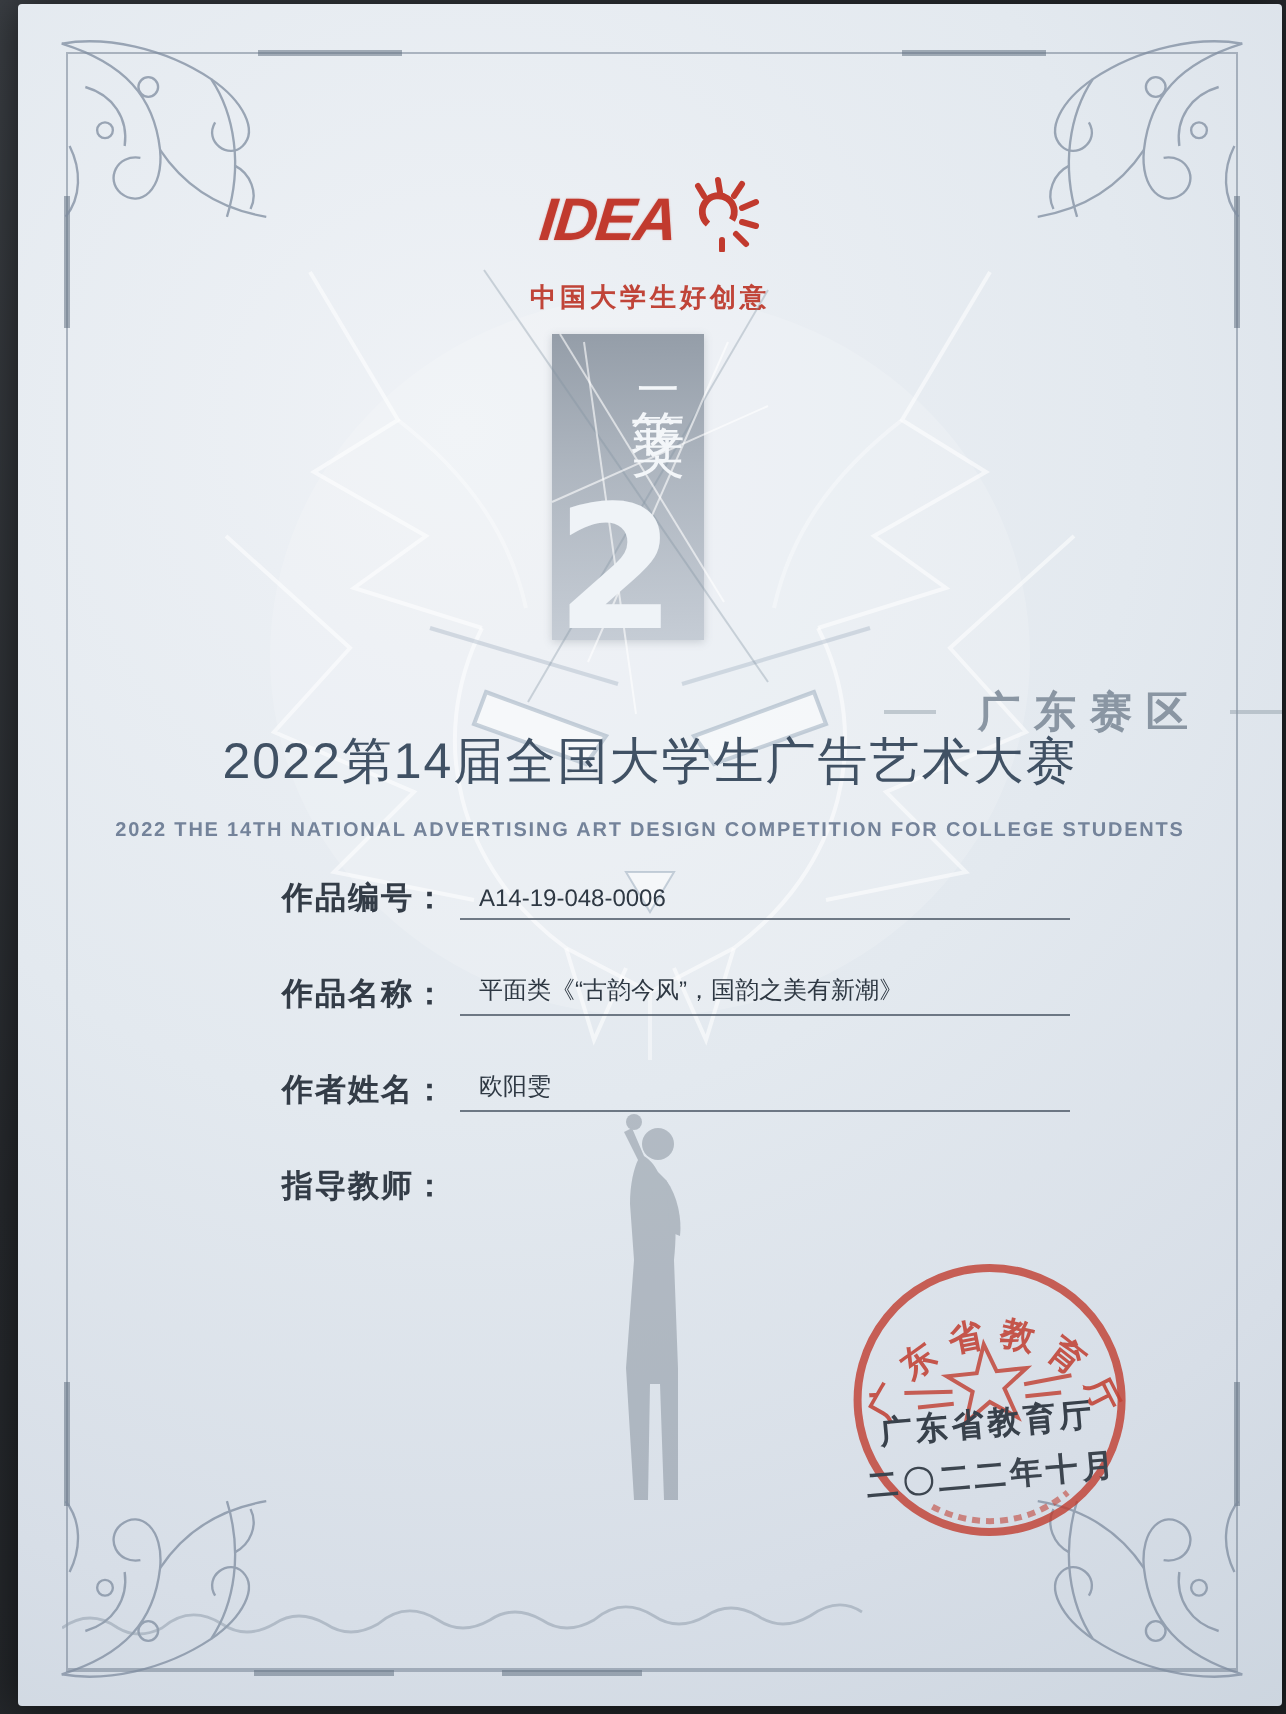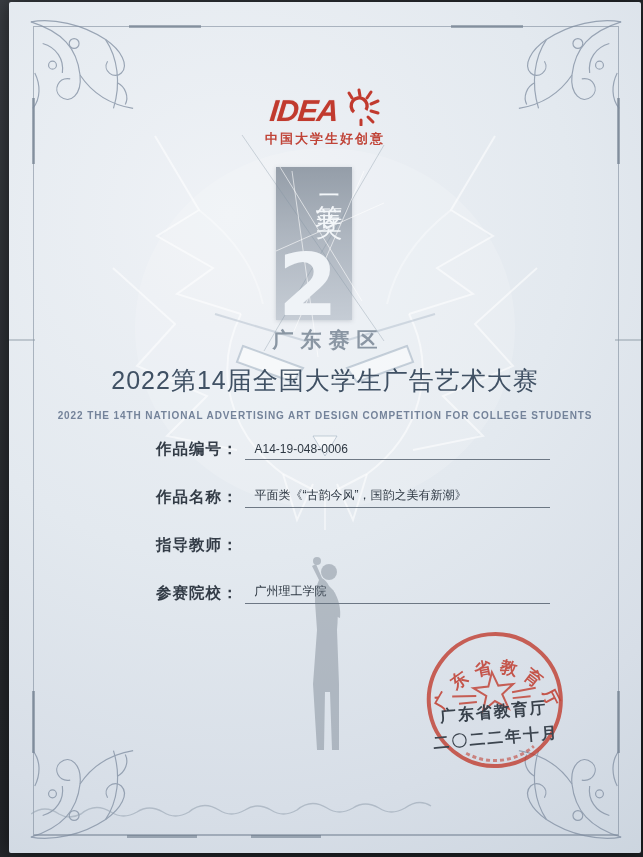--- a/index.html
+++ b/index.html
@@ -22,40 +22,40 @@
   .wave{position:absolute;left:22px;top:796px;width:450px;height:26px;opacity:.55;}
   
   .wolf{position:absolute;left:86px;top:116px;width:460px;height:430px;pointer-events:none;}
   .figure{position:absolute;left:286px;top:550px;width:76px;height:202px;opacity:.38;}
   
   .logo{position:absolute;left:0;top:92px;width:100%;text-align:center;}
   .logo-line{display:inline-flex;align-items:center;gap:2px;}
   .logo-brand{font-style:italic;font-weight:bold;font-size:30px;letter-spacing:-1px;
               color:#c13a2e;transform:skewX(-6deg);text-shadow:0 0 1px rgba(193,58,46,.4);}
   .sun{width:40px;height:38px;margin-top:-8px;}
-  .logo-tag{margin-top:2px;font-size:13px;font-weight:bold;color:#c04438;letter-spacing:2px;}
+  .logo-tag{margin-top:12px;font-size:13px;font-weight:bold;color:#c04438;letter-spacing:2px;}
   
   .badge{position:absolute;left:267px;top:165px;width:76px;height:153px;
          background:linear-gradient(180deg,rgba(136,146,158,.88) 0%,rgba(160,169,180,.82) 45%,rgba(186,194,204,.78) 100%);
          box-shadow:0 1px 4px rgba(90,102,116,.25);}
   .badge-lines{position:absolute;left:-42px;top:-36px;width:160px;height:232px;overflow:visible;}
   .rank-text{position:absolute;right:5px;top:7px;writing-mode:vertical-rl;text-orientation:upright;
              font-size:27px;letter-spacing:9px;color:#f3f6f9;font-weight:500;}
   .rank-num{position:absolute;left:2px;bottom:-8px;font-size:86px;line-height:1;font-weight:bold;
             color:#eff3f7;font-family:"DejaVu Sans","Liberation Sans",sans-serif;}
-  .region-row{position:absolute;left:0;top:324px;width:100%;display:flex;align-items:center;justify-content:space-between;gap:14px;}
+  .region-row{position:absolute;left:0;top:340px;width:100%;display:flex;align-items:center;justify-content:flex-end;gap:14px;}
   .region{font-size:21px;font-weight:bold;color:#8a96a3;letter-spacing:7px;text-indent:7px;}
   .dash{width:26px;height:2px;background:rgba(140,152,165,.45);}
   
   .title{position:absolute;left:0;top:362px;width:100%;text-align:center;
          font-size:25px;font-weight:normal;color:#405164;letter-spacing:1px;}
   .subtitle{position:absolute;left:0;top:408px;width:100%;text-align:center;
             font-size:10px;color:#74839a;letter-spacing:.9px;font-weight:bold;}
   
-  .fields{position:absolute;left:147px;top:432px;width:394px;}
+  .fields{position:absolute;left:132px;top:432px;width:394px;}
   .frow{display:flex;align-items:flex-end;margin-bottom:22px;min-height:26px;}
   .flabel{flex:none;font-size:15.5px;font-weight:bold;color:#333c47;letter-spacing:1px;white-space:nowrap;}
   .fline{flex:1;margin-left:6px;border-bottom:1.5px solid rgba(70,82,96,.75);
          padding:0 4px 3px 10px;font-size:12px;color:#2e3843;font-weight:500;white-space:nowrap;}
   
   .seal{position:absolute;left:406px;top:620px;width:160px;height:160px;transform:rotate(-6deg);opacity:.92;}
   .issuer{position:absolute;left:398px;top:700px;width:176px;text-align:center;transform:rotate(-5deg);z-index:5;}
   .issuer-name{font-size:16px;font-weight:bold;color:#38414b;letter-spacing:2px;}
   .issuer-date{margin-top:5px;font-size:16px;font-weight:bold;color:#3c454f;letter-spacing:2px;}
 </style>
@@ -175,25 +175,25 @@
     <div class="fields">
       <div class="frow">
         <span class="flabel">作品编号：</span>
         <span class="fline">A14-19-048-0006</span>
       </div>
       <div class="frow">
         <span class="flabel">作品名称：</span>
         <span class="fline">平面类《“古韵今风”，国韵之美有新潮》</span>
       </div>
       <div class="frow">
+        <span class="flabel">作者姓名：</span>
+        <span class="fline">欧阳雯</span>
+      </div>
+      <div class="frow">
         <span class="flabel">指导教师：</span>
-      </div>
-      <div class="frow">
-        <span class="flabel">参赛院校：</span>
-        <span class="fline">广州理工学院</span>
       </div>
     </div>
 
     <svg class="figure" viewBox="0 0 76 202">
       <g fill="#66727f">
         <circle cx="22" cy="9" r="4"></circle>
         <path d="M34 34 C32 30 30 28 27 26 L21 12 L17 14 L24 28 C22 32 20 40 20 50 L22 78 L18 132 L22 198 L29 198 L30 140 L35 140 L37 198 L44 198 L44 132 L42 78 C44 60 42 44 38 38 Z"></path>
         <circle cx="34" cy="20" r="8"></circle>
         <path d="M38 38 C44 46 46 58 45 66 L40 64 Z"></path>
       </g>

